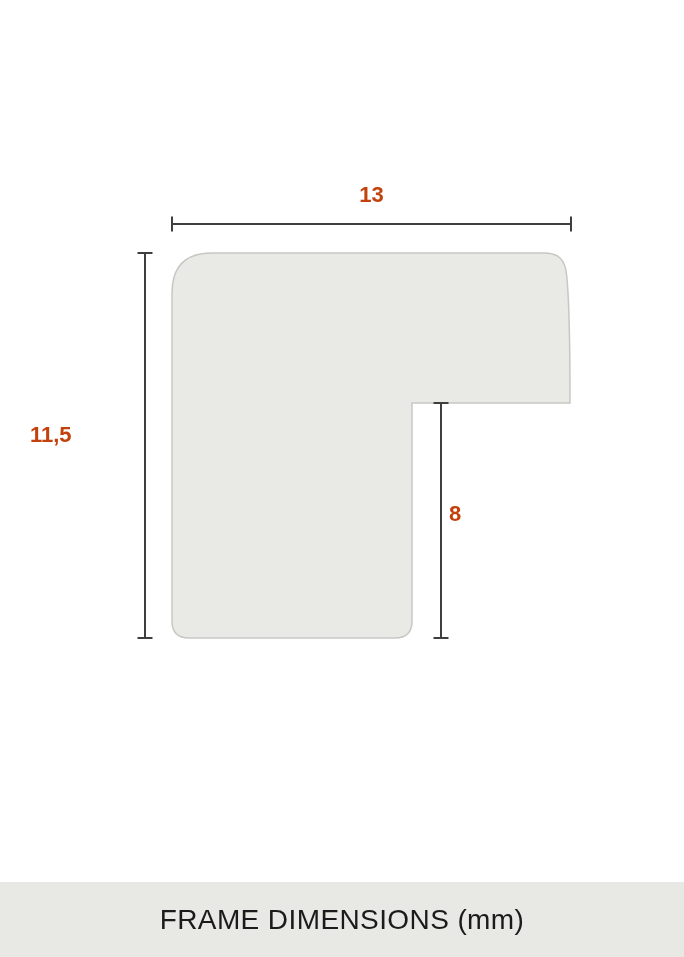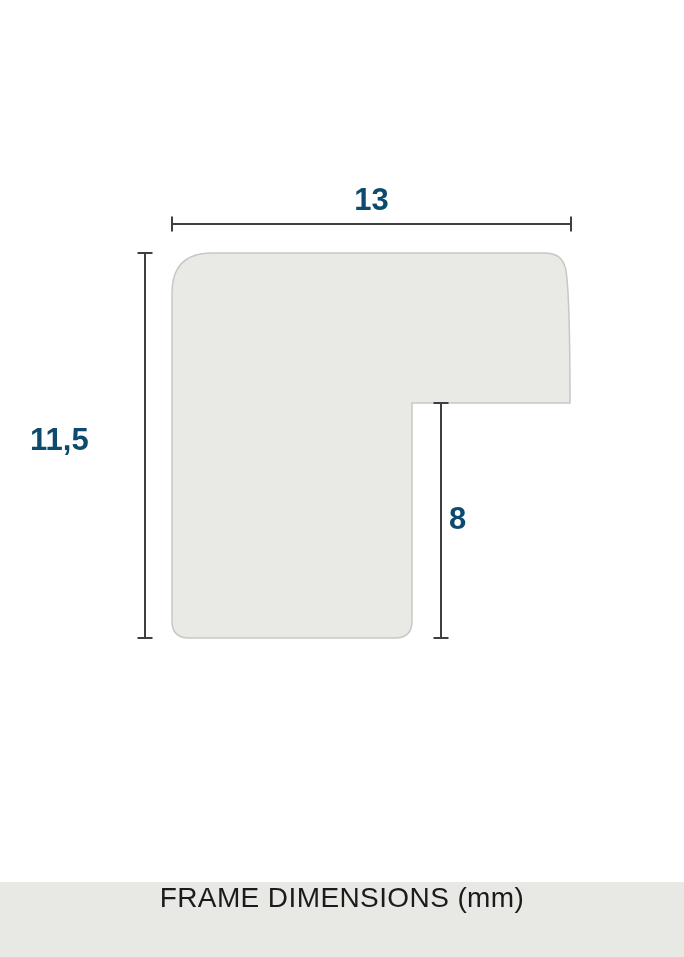--- a/index.html
+++ b/index.html
@@ -16,23 +16,23 @@
     overflow: hidden;
   }
   .diagram-svg {
     position: absolute;
     left: 0;
     top: 0;
   }
   .dim-label {
     position: absolute;
     font-weight: 700;
-    font-size: 31px;
+    font-size: 22px;
     line-height: 1;
-    color: #0c4a6e;
+    color: #c2410c;
     white-space: nowrap;
   }
   .dim-label.width {
     left: 172px;
     top: 184px;
     width: 399px;
     text-align: center;
   }
   .dim-label.height {
     left: 30px;
@@ -44,20 +44,21 @@
     top: 503px;
   }
   .footer-bar {
     position: absolute;
     left: 0;
     bottom: 0;
     width: 100%;
     height: 75px;
     background: #e8e8e4;
     display: flex;
+    align-items: center;
     justify-content: center;
   }
   .footer-title {
     font-size: 28px;
     font-weight: 400;
     letter-spacing: 0.4px;
     color: #1b1b1b;
   }
   .shape-path {
     stroke: #c7c7c4;

